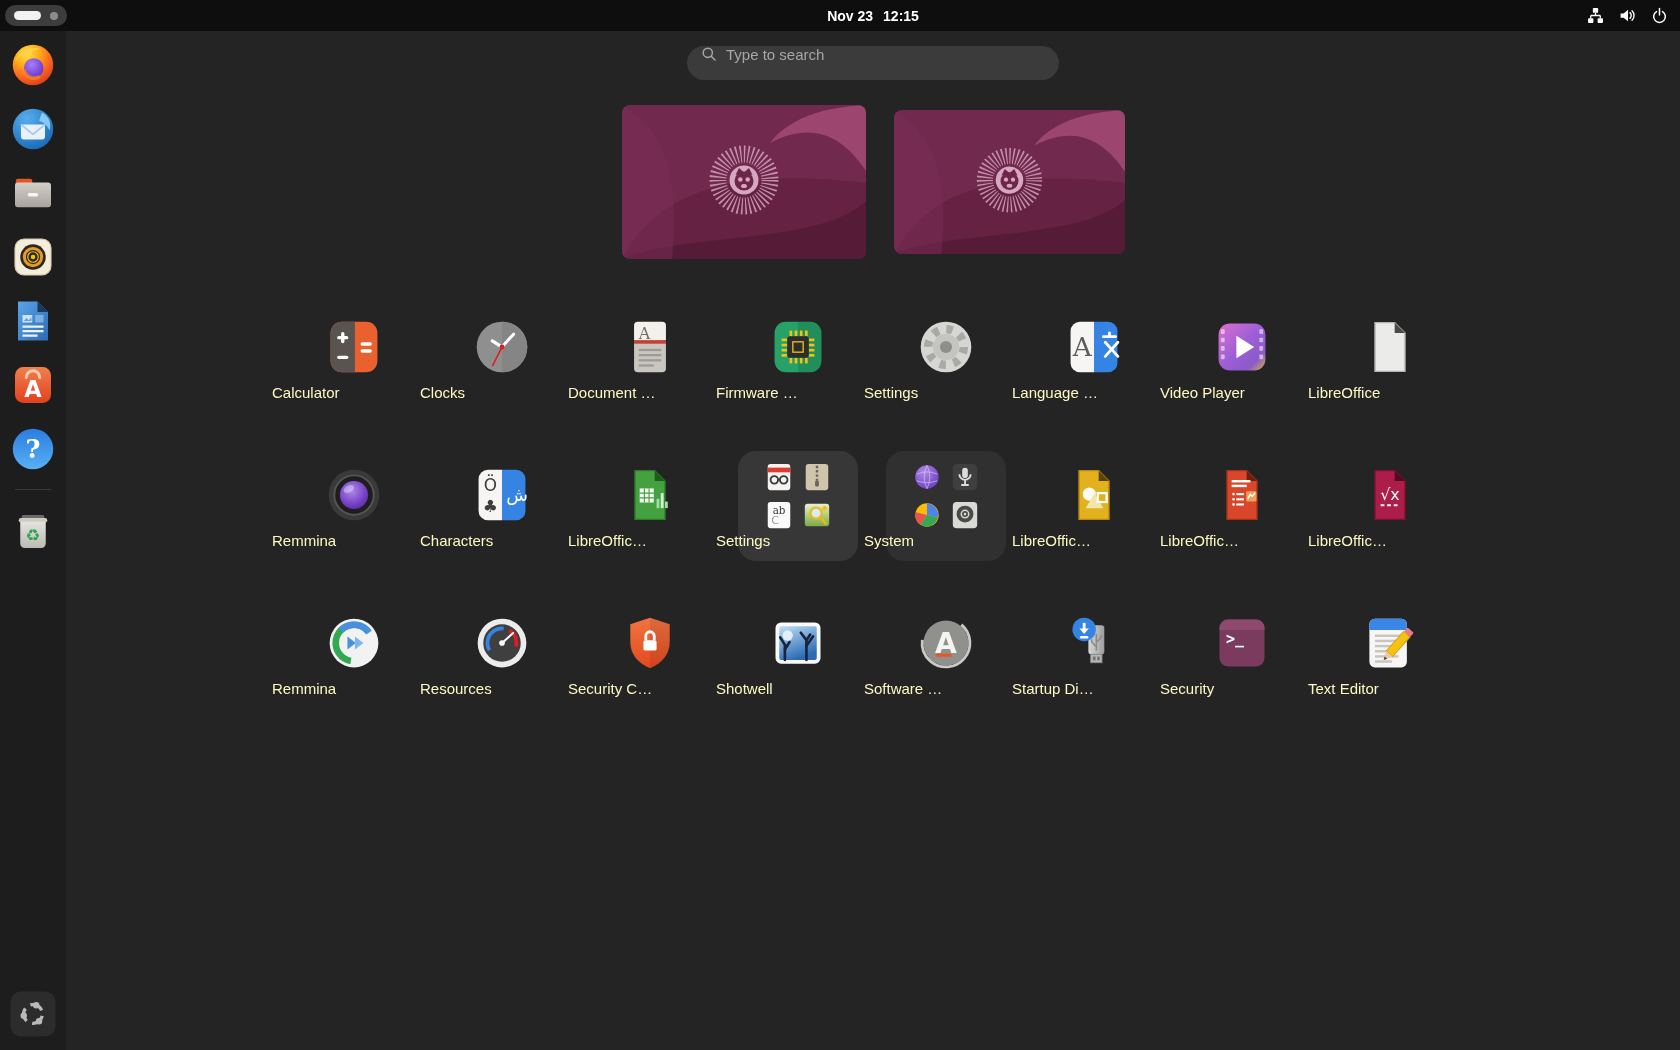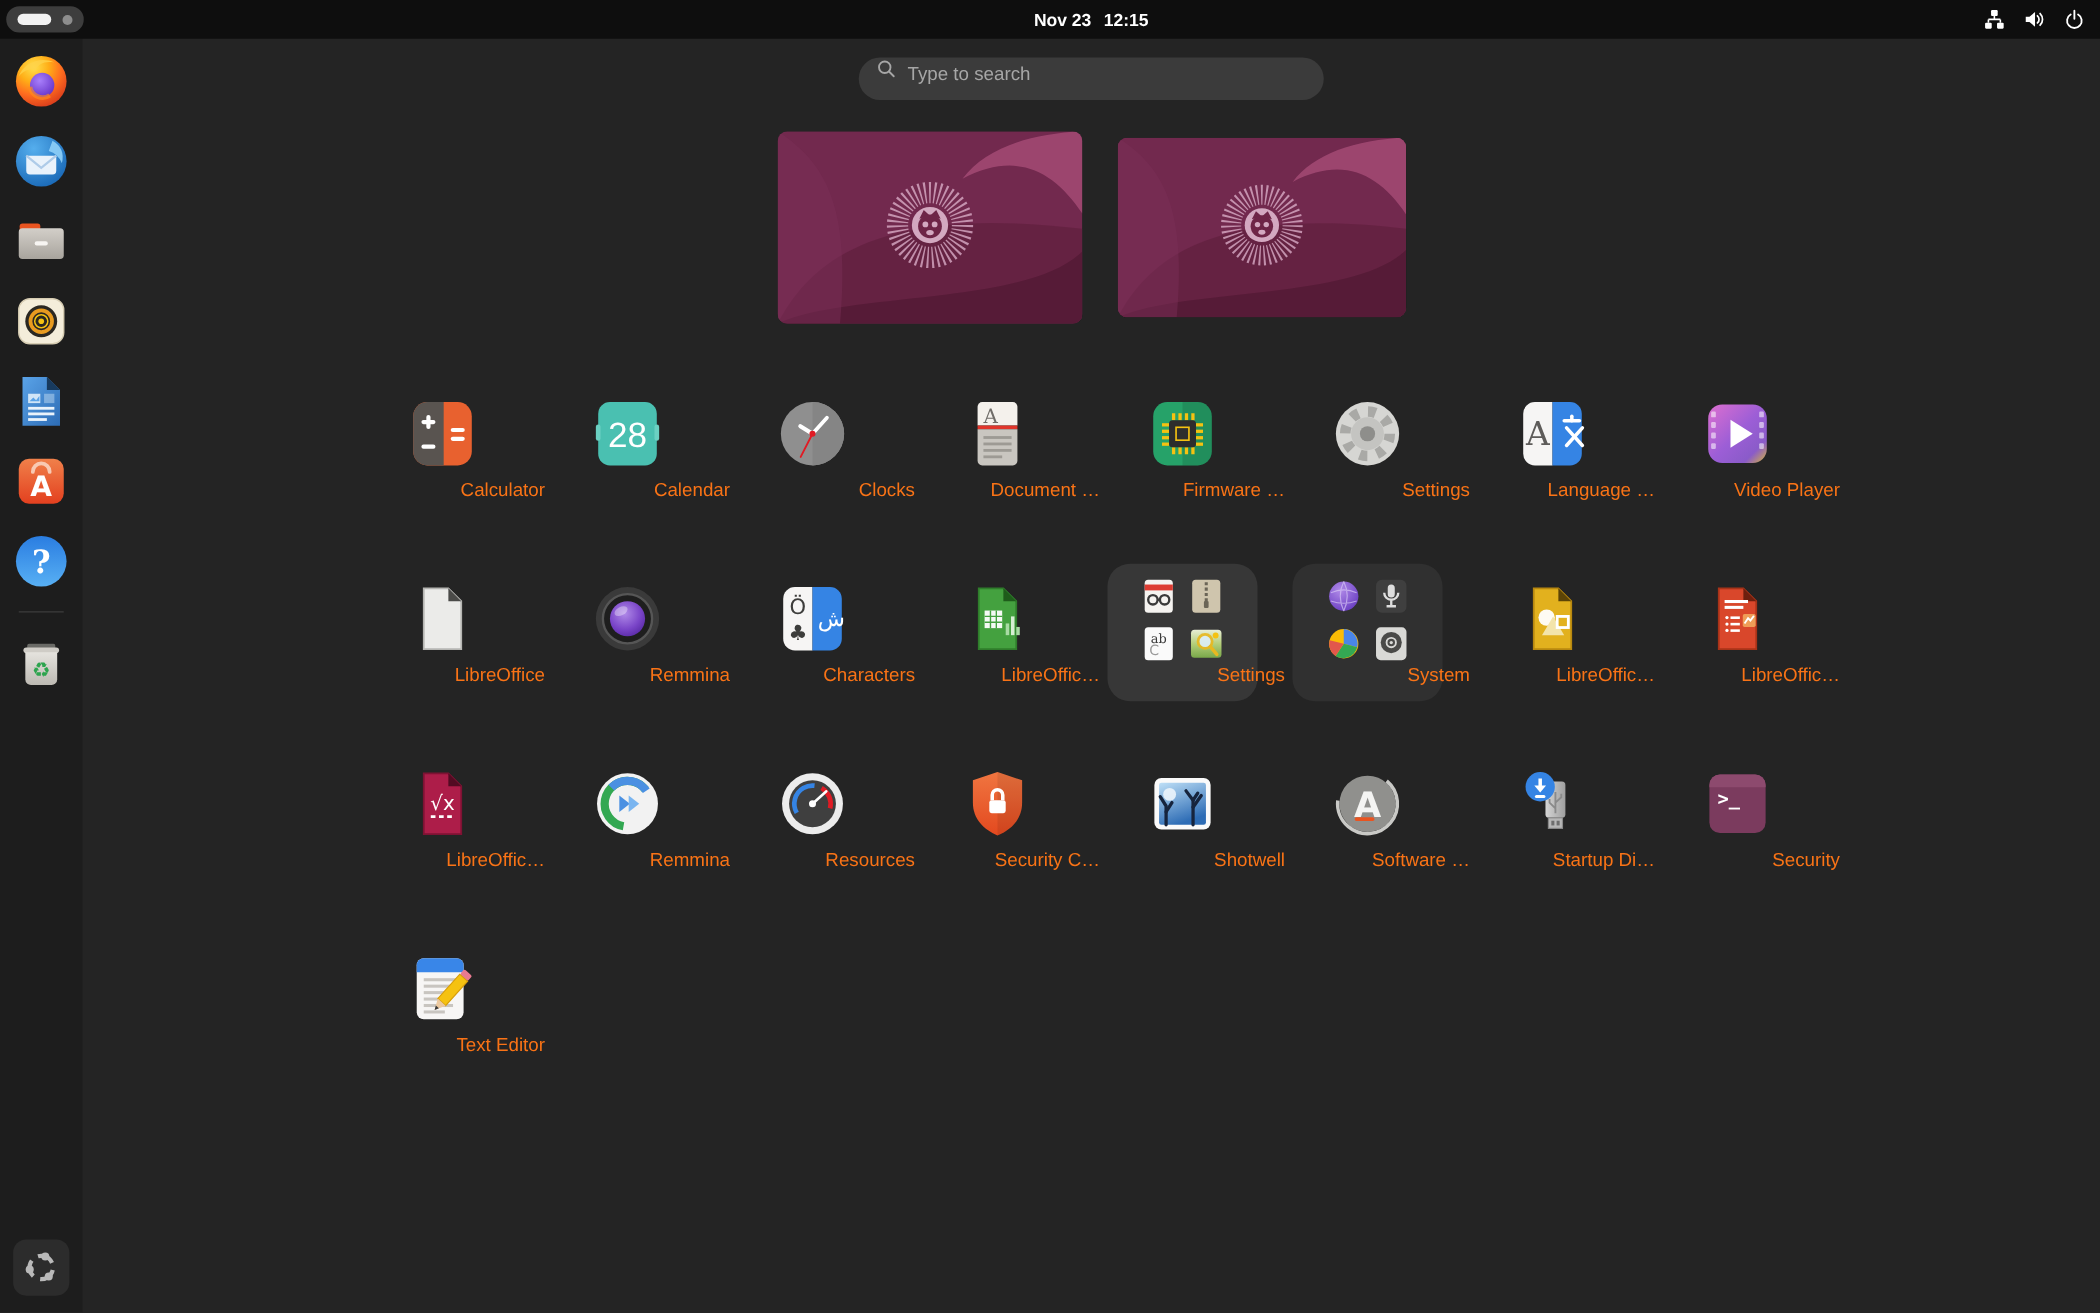--- a/index.html
+++ b/index.html
@@ -15,36 +15,36 @@
   #status-area svg{display:block;}
 
   
   #dock{position:absolute;left:0;top:31px;bottom:0;width:66px;background:#1d1d1d;display:flex;flex-direction:column;align-items:center;padding-top:10px;box-sizing:border-box;z-index:4;}
   .dock-item{width:48px;height:48px;margin-bottom:16px;flex:0 0 auto;}
   .dock-item svg{width:48px;height:48px;display:block;}
   #dock-separator{width:36px;height:1px;background:#3c3c3c;margin:0 0 16px 0;flex:0 0 auto;}
   #show-apps{margin-top:auto;margin-bottom:12px;}
 
   
-  #search{position:absolute;left:687px;top:46px;width:372px;height:34px;border-radius:17px;background:#3b3b3b;display:flex;align-items:flex-end;gap:9px;padding:12px 14px;box-sizing:border-box;}
+  #search{position:absolute;left:687px;top:46px;width:372px;height:34px;border-radius:17px;background:#3b3b3b;display:flex;align-items:flex-start;gap:9px;padding:0 14px;box-sizing:border-box;}
   #search .ph{color:#a6a6a6;font-size:15px;}
 
   
   #workspaces{position:absolute;left:66px;right:0;top:105px;height:154px;display:flex;justify-content:center;align-items:center;gap:28px;}
   .ws-thumb{border-radius:8px;overflow:hidden;flex:0 0 auto;}
   .ws-thumb svg{display:block;width:100%;height:100%;}
   #ws-thumb-1{width:244px;height:154px;}
   #ws-thumb-2{width:231px;height:144px;}
 
   
   #app-grid{position:absolute;left:280px;top:303px;width:1184px;display:grid;grid-template-columns:repeat(8,148px);grid-auto-rows:148px;}
   .cell{position:relative;}
   .app-icon{position:absolute;top:14px;left:50%;margin-left:-30px;width:60px;height:60px;}
   .app-icon svg{width:60px;height:60px;display:block;}
-  .app-label{position:absolute;top:81px;left:-8px;right:-8px;text-align:right;font-size:15px;color:#f97316;white-space:nowrap;}
+  .app-label{position:absolute;top:81px;left:-8px;right:-8px;text-align:left;font-size:15px;color:#fef9c3;white-space:nowrap;}
   .folder-tile{position:absolute;left:14px;right:14px;top:0;height:110px;border-radius:18px;background:#303030;}
   .tile-light{background:#373737;}
   .mini-grid{position:absolute;top:11px;left:50%;margin-left:-34px;width:68px;display:flex;flex-wrap:wrap;gap:8px;}
   .mini-grid svg{width:30px;height:30px;display:block;}
 </style>
 </head>
 <body>
 
 <div id="screen">
 
@@ -261,31 +261,20 @@
         <rect x="14" y="20.2" width="12" height="3.6" rx="1.8" fill="#fff"></rect>
             <rect x="18.2" y="16" width="3.6" height="12" rx="1.8" fill="#fff"></rect>
         <rect x="14" y="41.2" width="12" height="3.6" rx="1.8" fill="#fff"></rect>
         <rect x="39" y="27" width="12" height="3.6" rx="1.8" fill="#fff"></rect>
             <rect x="39" y="34.5" width="12" height="3.6" rx="1.8" fill="#fff"></rect>
       </svg>
         </div>
       <div class="app-label">Calculator</div>
     </div>
 
-    <div class="cell">
-      <div class="app-icon">
-          <svg viewBox="0 0 64 64">
-        <rect x="7" y="5" width="50" height="54" rx="10" fill="#4ac0b1"></rect>
-        <rect x="5" y="24" width="4" height="14" rx="2" fill="#6bd0c2"></rect>
-            <rect x="55" y="24" width="4" height="14" rx="2" fill="#6bd0c2"></rect>
-        <text x="32" y="43" text-anchor="middle" font-size="30" fill="#ffffff" font-family="Liberation Sans,sans-serif">28</text>
-      </svg>
-        </div>
-      <div class="app-label">Calendar</div>
-    </div>
 
     <div class="cell">
       <div class="app-icon">
           <svg viewBox="0 0 64 64">
         <circle cx="32" cy="32" r="27" fill="#8f8f8f"></circle>
         <path d="M32 5 a27 27 0 0 1 0 54 z" fill="#858585"></path>
         <rect x="30.4" y="12" width="3.2" height="21" rx="1.6" fill="#fff" transform="rotate(42 32 32)"></rect>
         <rect x="30.2" y="18" width="3.6" height="15" rx="1.8" fill="#fff" transform="rotate(-58 32 32)"></rect>
         <rect x="31.2" y="9" width="1.6" height="24" rx=".8" fill="#e01b24" transform="rotate(207 32 32)"></rect>
         <circle cx="32" cy="32" r="2.6" fill="#e01b24"></circle>

